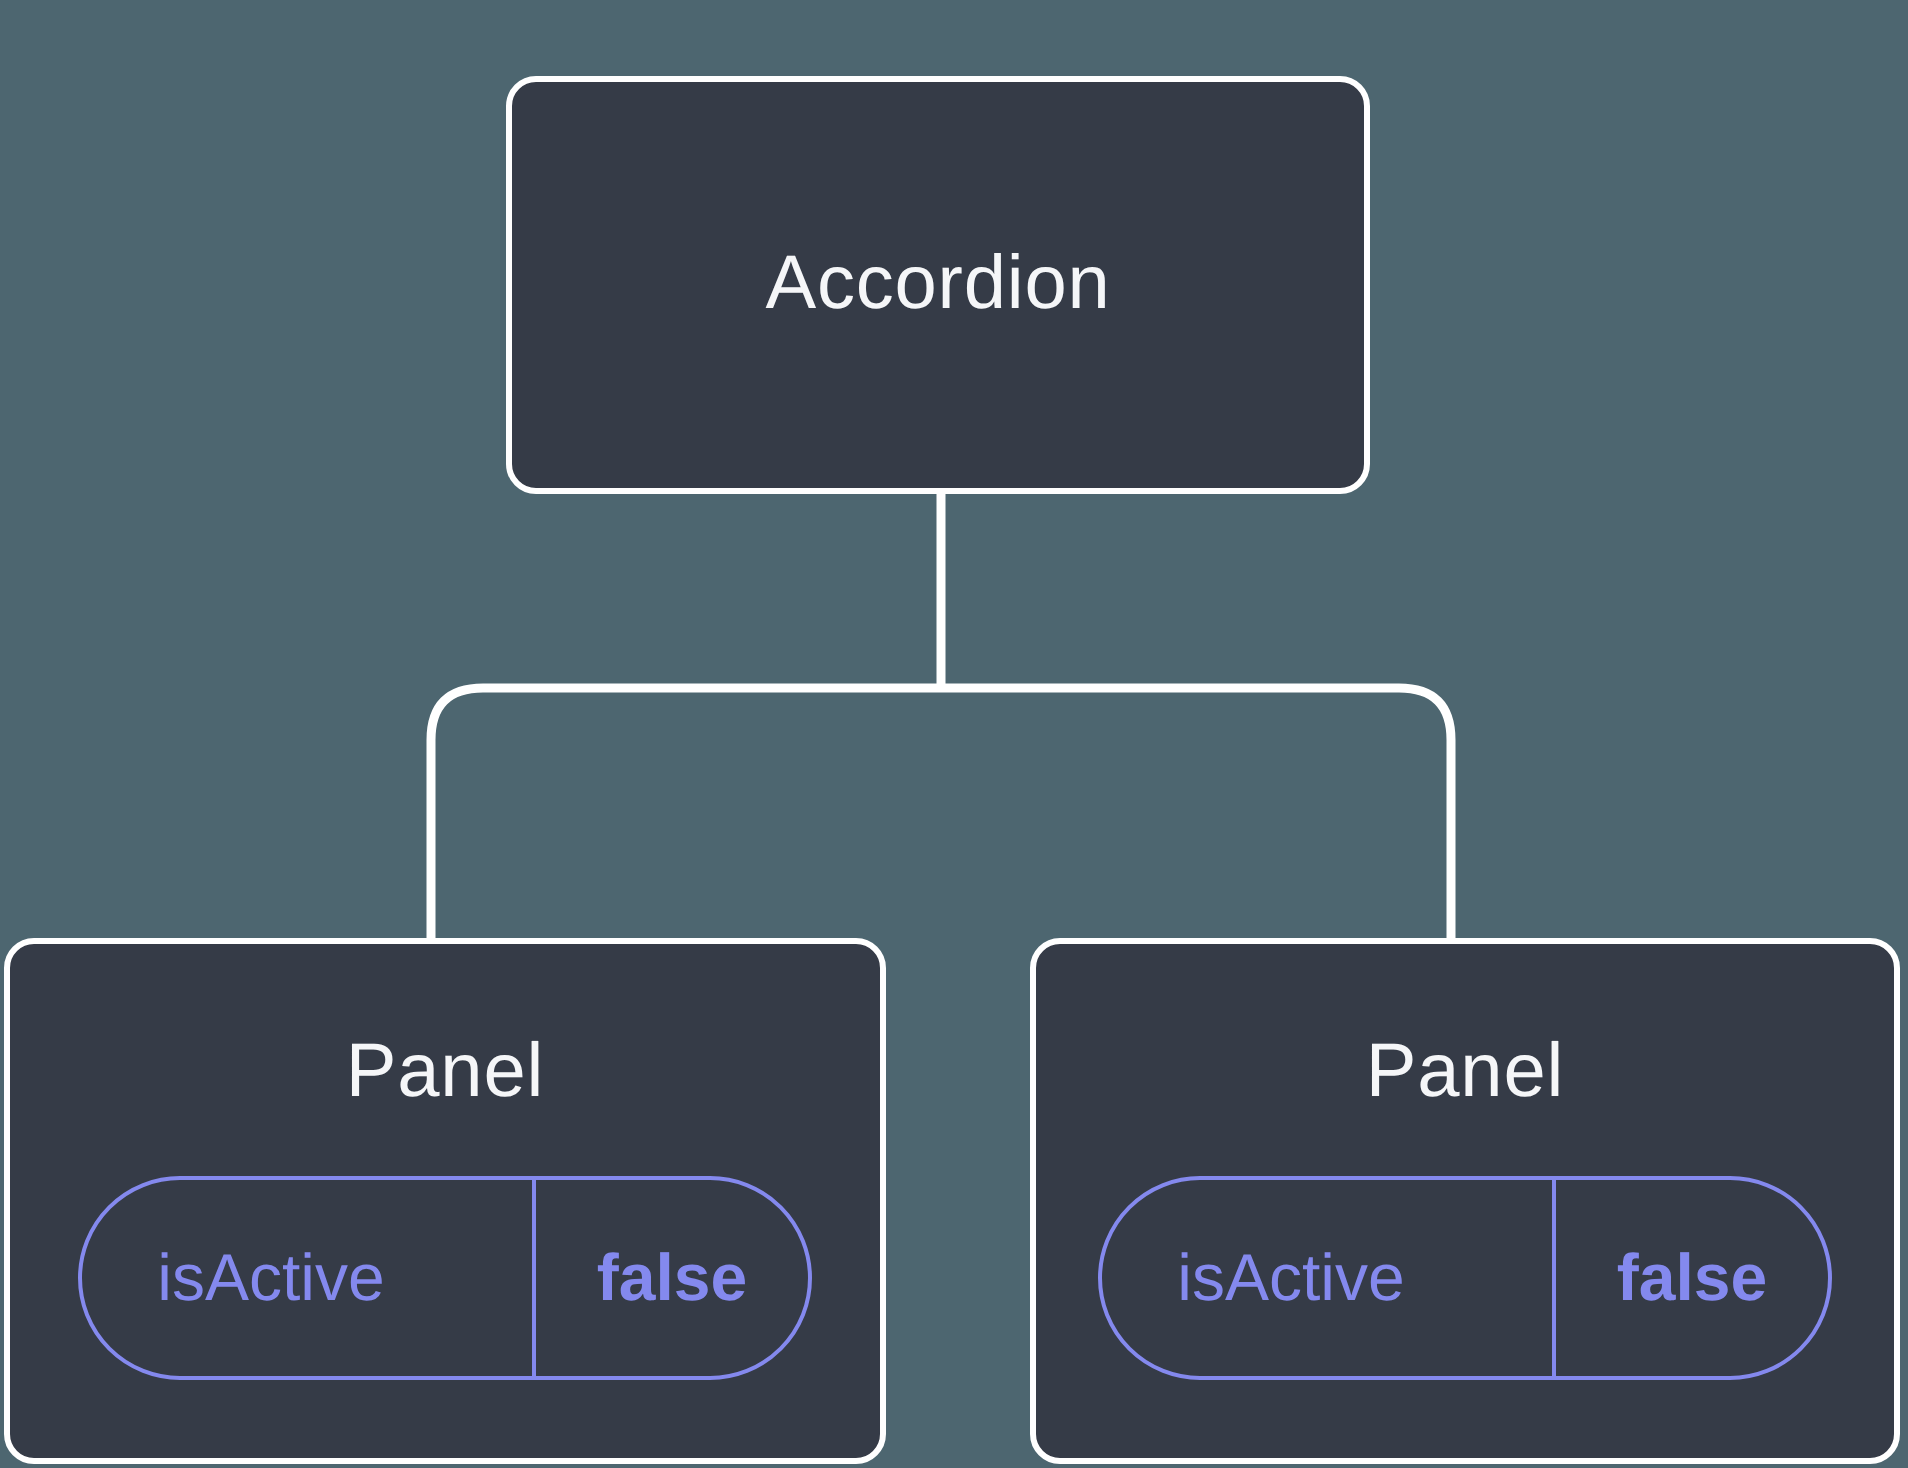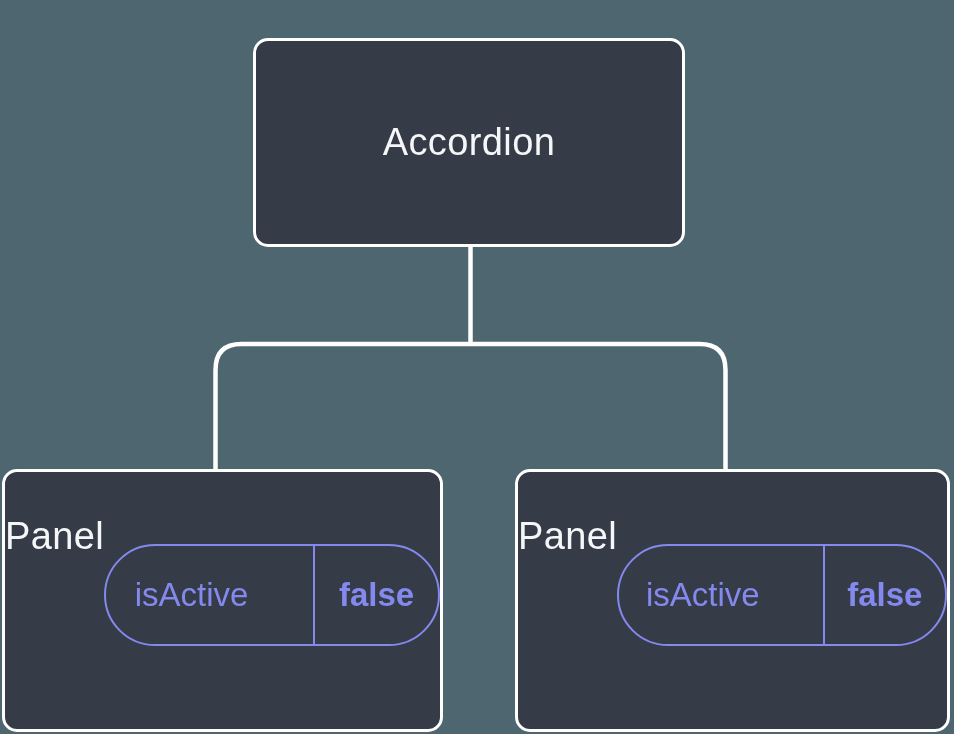--- a/index.html
+++ b/index.html
@@ -51,21 +51,22 @@
     height: 209px;
     display: flex;
     align-items: center;
     justify-content: center;
     margin-top: 36px;
   }
   .panel-node {
     top: 469px;
     height: 263px;
     display: flex;
-    align-items: flex-start;
+    flex-direction: column;
+    align-items: center;
     padding-top: 42px;
     box-sizing: border-box;
   }
   #node-panel-1 {
     left: 2px;
     width: 441px;
   }
   #node-panel-2 {
     left: 515px;
     width: 435px;

